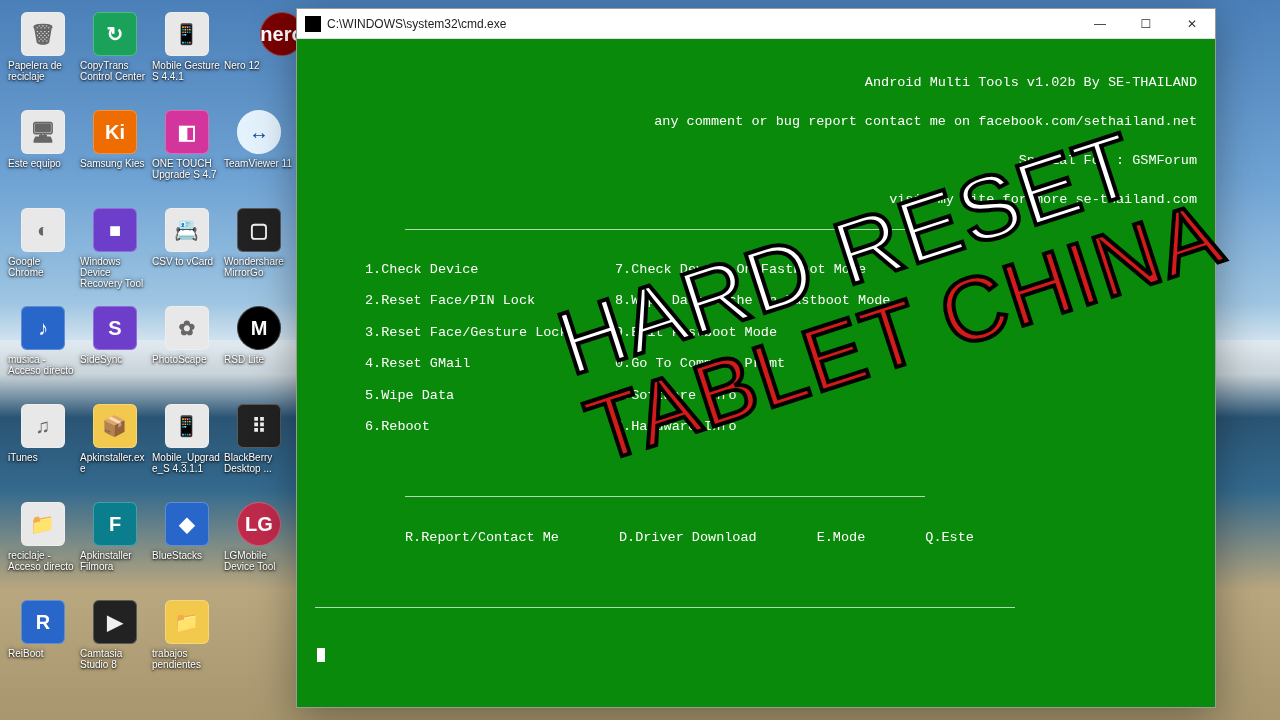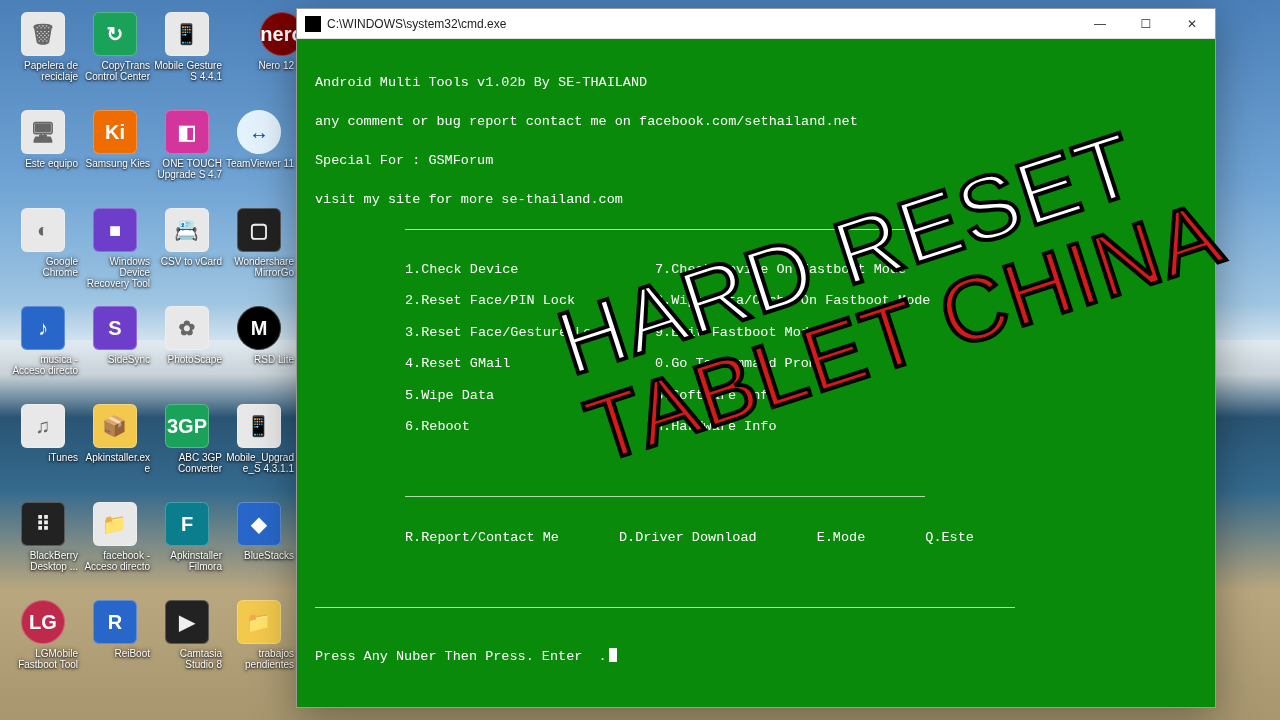--- a/index.html
+++ b/index.html
@@ -32,21 +32,21 @@
   .dicon .pic {
     width: 44px; height: 44px; margin-top: 2px;
     border-radius: 6px;
     display: flex; align-items: center; justify-content: center;
     font-size: 20px; font-weight: bold;
     background: rgba(255,255,255,.15);
     box-shadow: inset 0 0 0 1px rgba(255,255,255,.25);
   }
   .dicon .lbl {
     margin-top: 4px; width: 100%;
-    font-size: 10px; line-height: 11px; text-align: right;
+    font-size: 10px; line-height: 11px; text-align: left;
     text-shadow: 0 1px 2px rgba(0,0,0,.9), 0 0 4px rgba(0,0,0,.7);
     word-break: break-word;
   }
 
   
   .c-white   { background:#e8e8e8 !important; color:#666; }
   .c-blue    { background:#2867c9 !important; }
   .c-orange  { background:#ef6c00 !important; }
   .c-green   { background:#1aa15a !important; }
   .c-black   { background:#222 !important; color:#eee; }
@@ -87,28 +87,28 @@
   }
 
   .term {
     flex: 1; background: #0a8a0a;
     color: #fff; font-family: "Consolas","Courier New",monospace;
     font-size: 13.5px; line-height: 1.45;
     padding: 14px 18px 18px 18px;
     white-space: pre;
     position: relative;
   }
-  .term .center { text-align: left; display:block; }
+  .term .center { text-align: right; display:block; }
   .hr { display:block; border:none; border-top:1px solid #cfe8cf; opacity:.85;
         margin-left:90px; width:520px; }
   .menu {
     display: grid;
     grid-template-columns: 240px 320px;
     column-gap: 10px; row-gap: 12px;
-    margin-left: 90px;
+    margin-left: 50px;
     margin-top: 10px;
   }
   .bottomrow {
     display:flex; gap:60px; margin-left:90px; margin-top:12px;
   }
   .bottomrow span { white-space:nowrap; }
 
   
   .overlay {
     position:absolute; left:560px; top:200px;
@@ -205,46 +205,42 @@
       </div>
       <div class="dicon">
         <div class="pic c-white">♫</div>
         <div class="lbl">iTunes</div>
       </div>
       <div class="dicon">
         <div class="pic c-yellow">📦</div>
         <div class="lbl">Apkinstaller.exe</div>
       </div>
       <div class="dicon">
-        <div class="pic c-green">3GP</div>
-        <div class="lbl">ABC 3GP Converter</div>
-      </div>
-      <div class="dicon">
         <div class="pic c-white">📱</div>
         <div class="lbl">Mobile_Upgrade_S 4.3.1.1</div>
       </div>
       <div class="dicon">
         <div class="pic c-black">⠿</div>
         <div class="lbl">BlackBerry Desktop ...</div>
       </div>
       <div class="dicon">
         <div class="pic c-white">📁</div>
-        <div class="lbl">facebook - Acceso directo</div>
+        <div class="lbl">reciclaje - Acceso directo</div>
       </div>
       <div class="dicon">
         <div class="pic c-teal">F</div>
         <div class="lbl">Apkinstaller Filmora</div>
       </div>
       <div class="dicon">
         <div class="pic c-blue">◆</div>
         <div class="lbl">BlueStacks</div>
       </div>
       <div class="dicon">
         <div class="pic c-lg">LG</div>
-        <div class="lbl">LGMobile Fastboot Tool</div>
+        <div class="lbl">LGMobile Device Tool</div>
       </div>
       <div class="dicon">
         <div class="pic c-blue">R</div>
         <div class="lbl">ReiBoot</div>
       </div>
       <div class="dicon">
         <div class="pic c-black">▶</div>
         <div class="lbl">Camtasia Studio 8</div>
       </div>
       <div class="dicon">
@@ -268,21 +264,21 @@
 <span class="center">any comment or bug report contact me on facebook.com/sethailand.net</span>
 <span class="center">Special For : GSMForum</span>
 <span class="center">visit my site for more se-thailand.com</span>
 <span class="hr"></span>
 <div class="menu" id="menu"><span>1.Check Device</span><span>7.Check Device On Fastboot Mode</span><span>2.Reset Face/PIN Lock</span><span>8.Wipe Data/Cache On Fastboot Mode</span><span>3.Reset Face/Gesture Lock</span><span>9.Exit Fastboot Mode</span><span>4.Reset GMail</span><span>0.Go To Command Promt</span><span>5.Wipe Data</span><span>S.Software Info</span><span>6.Reboot</span><span>H.Hardware Info</span></div>
 <br>
 <span class="hr"></span>
 <div class="bottomrow" id="bottomrow"><span>R.Report/Contact Me</span><span>D.Driver Download</span><span>E.Mode</span><span>Q.Este</span></div>
 <br>
 <span class="hr" style="margin-left:0;width:700px;"></span>
-<br><span>Press Any Nuber Then Press. Enter  .</span><span class="cursor"></span>
+<br><span class="cursor"></span>
     </div>
   </div>
 
   <div class="overlay">
     <div class="l1">HARD RESET</div>
     <div class="l2">TABLET CHINA</div>
   </div>
 </div>
 
 </body></html>

